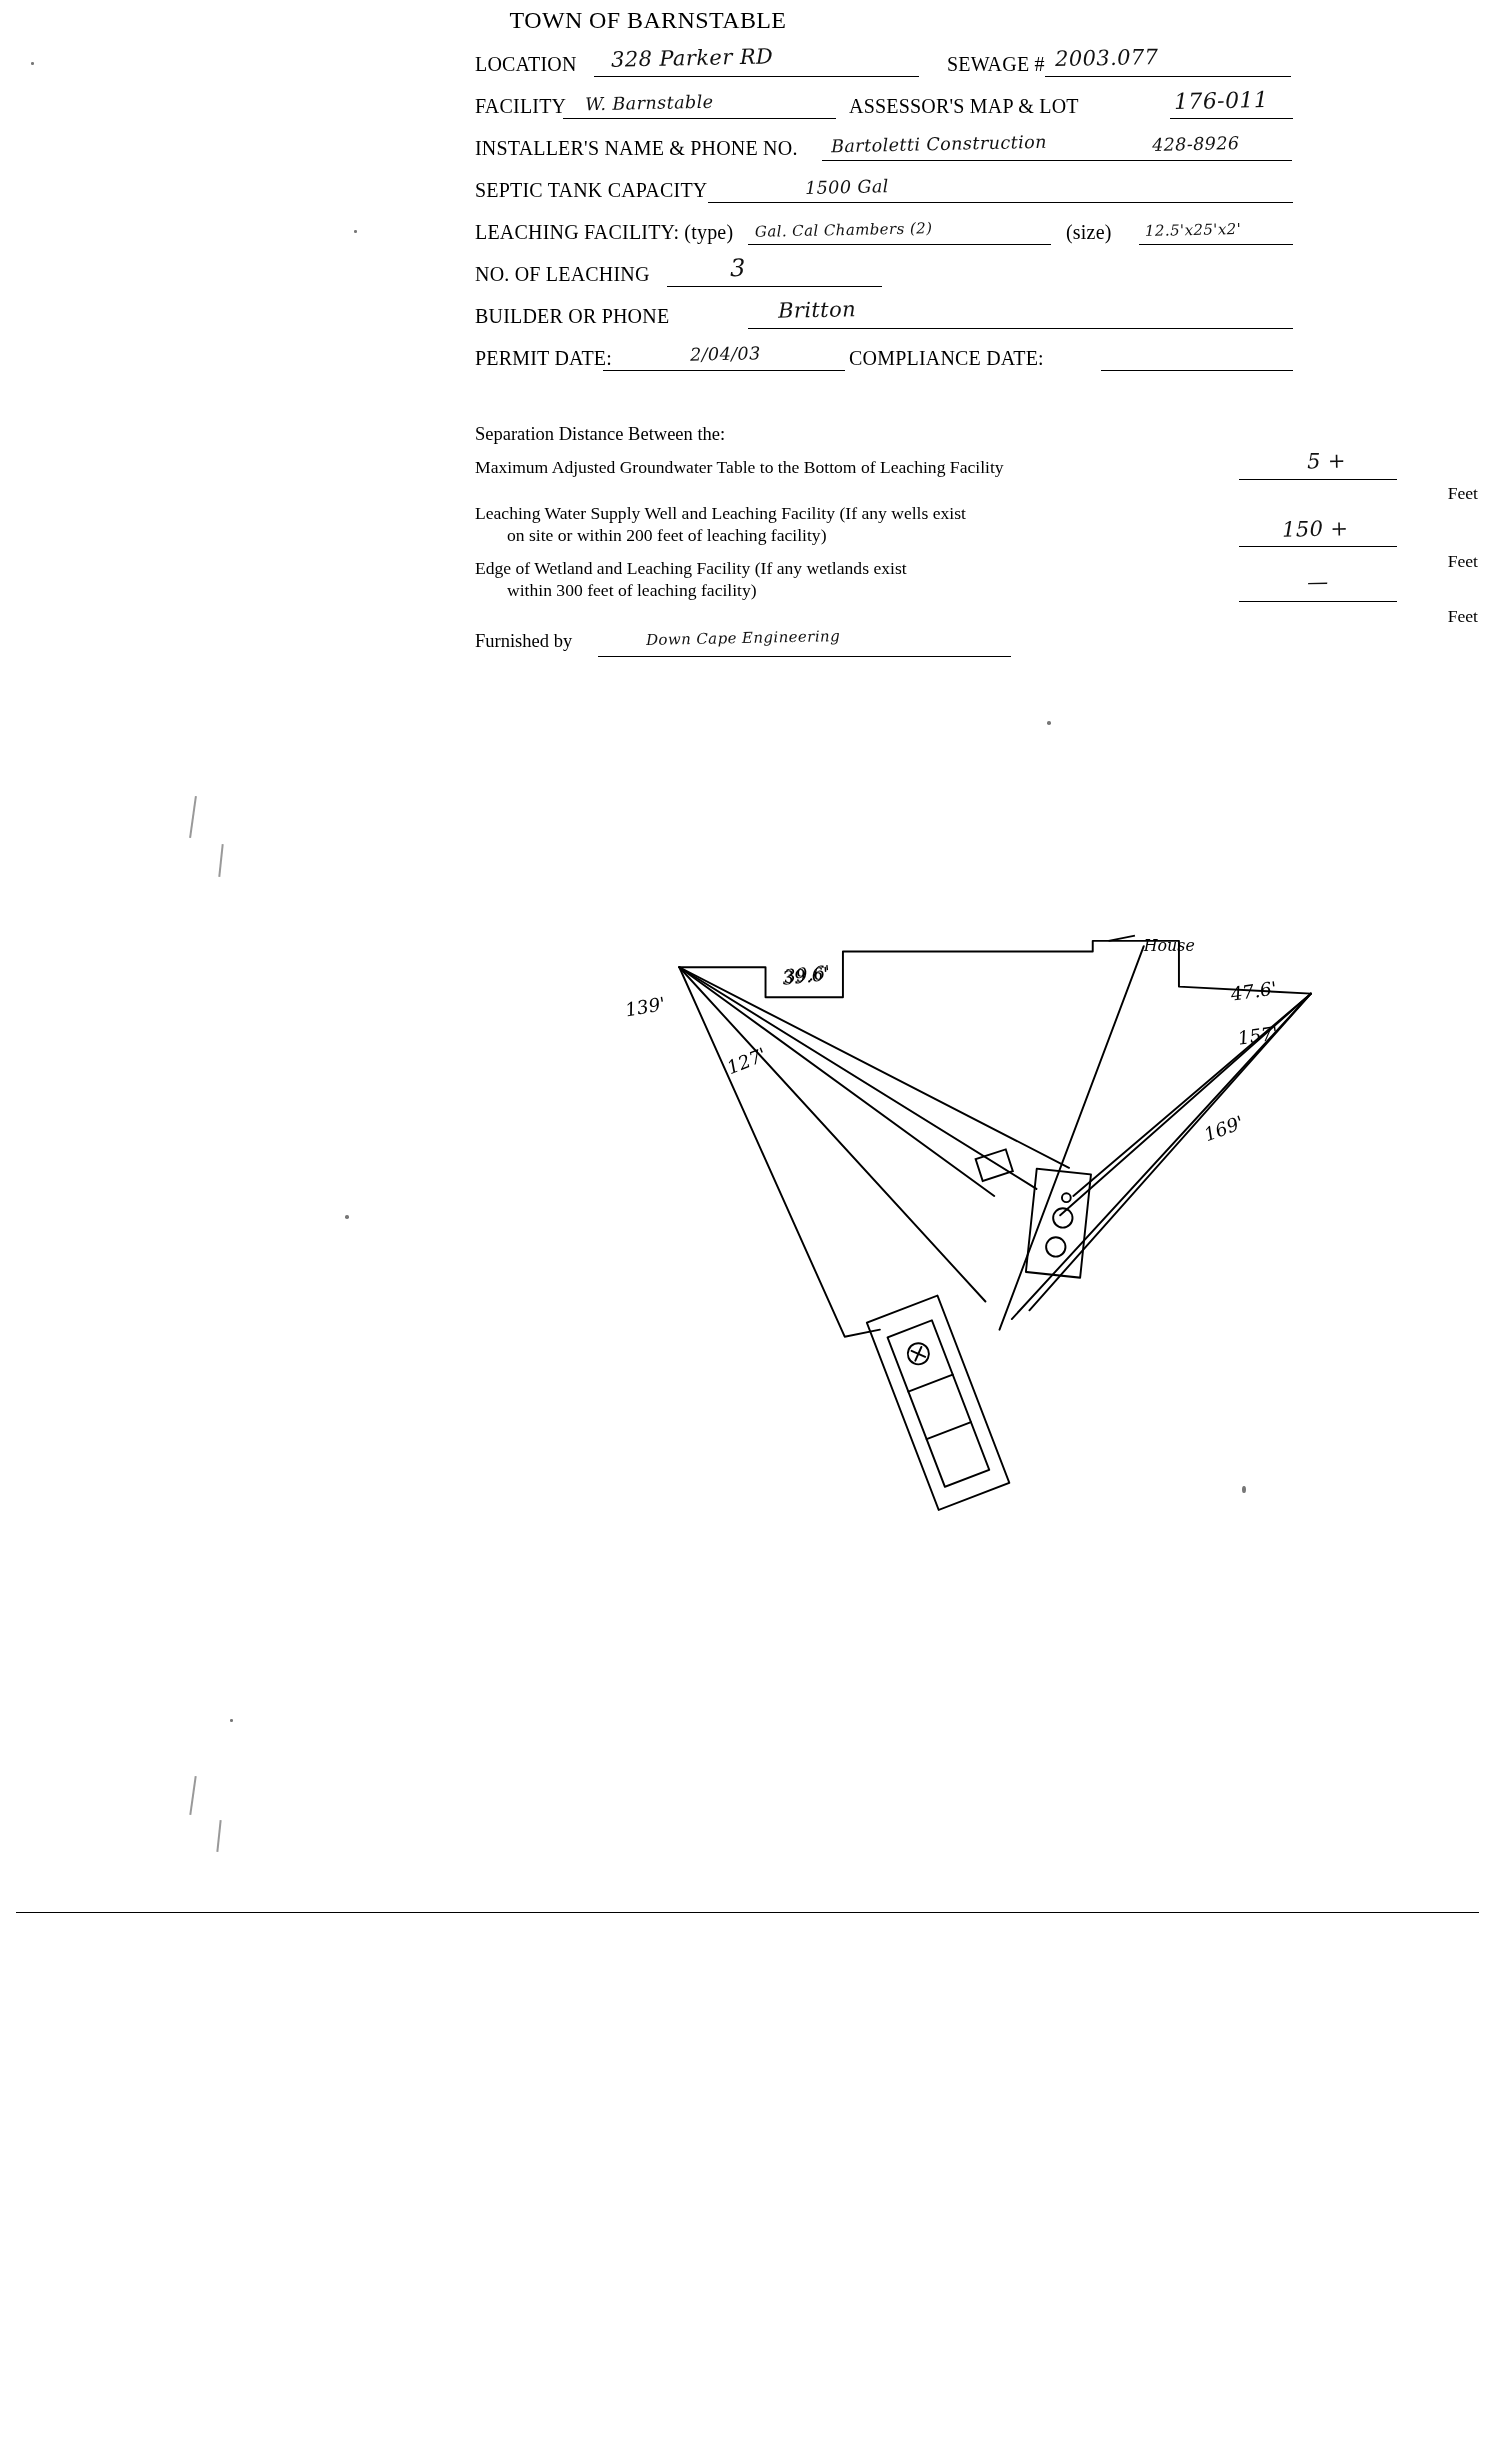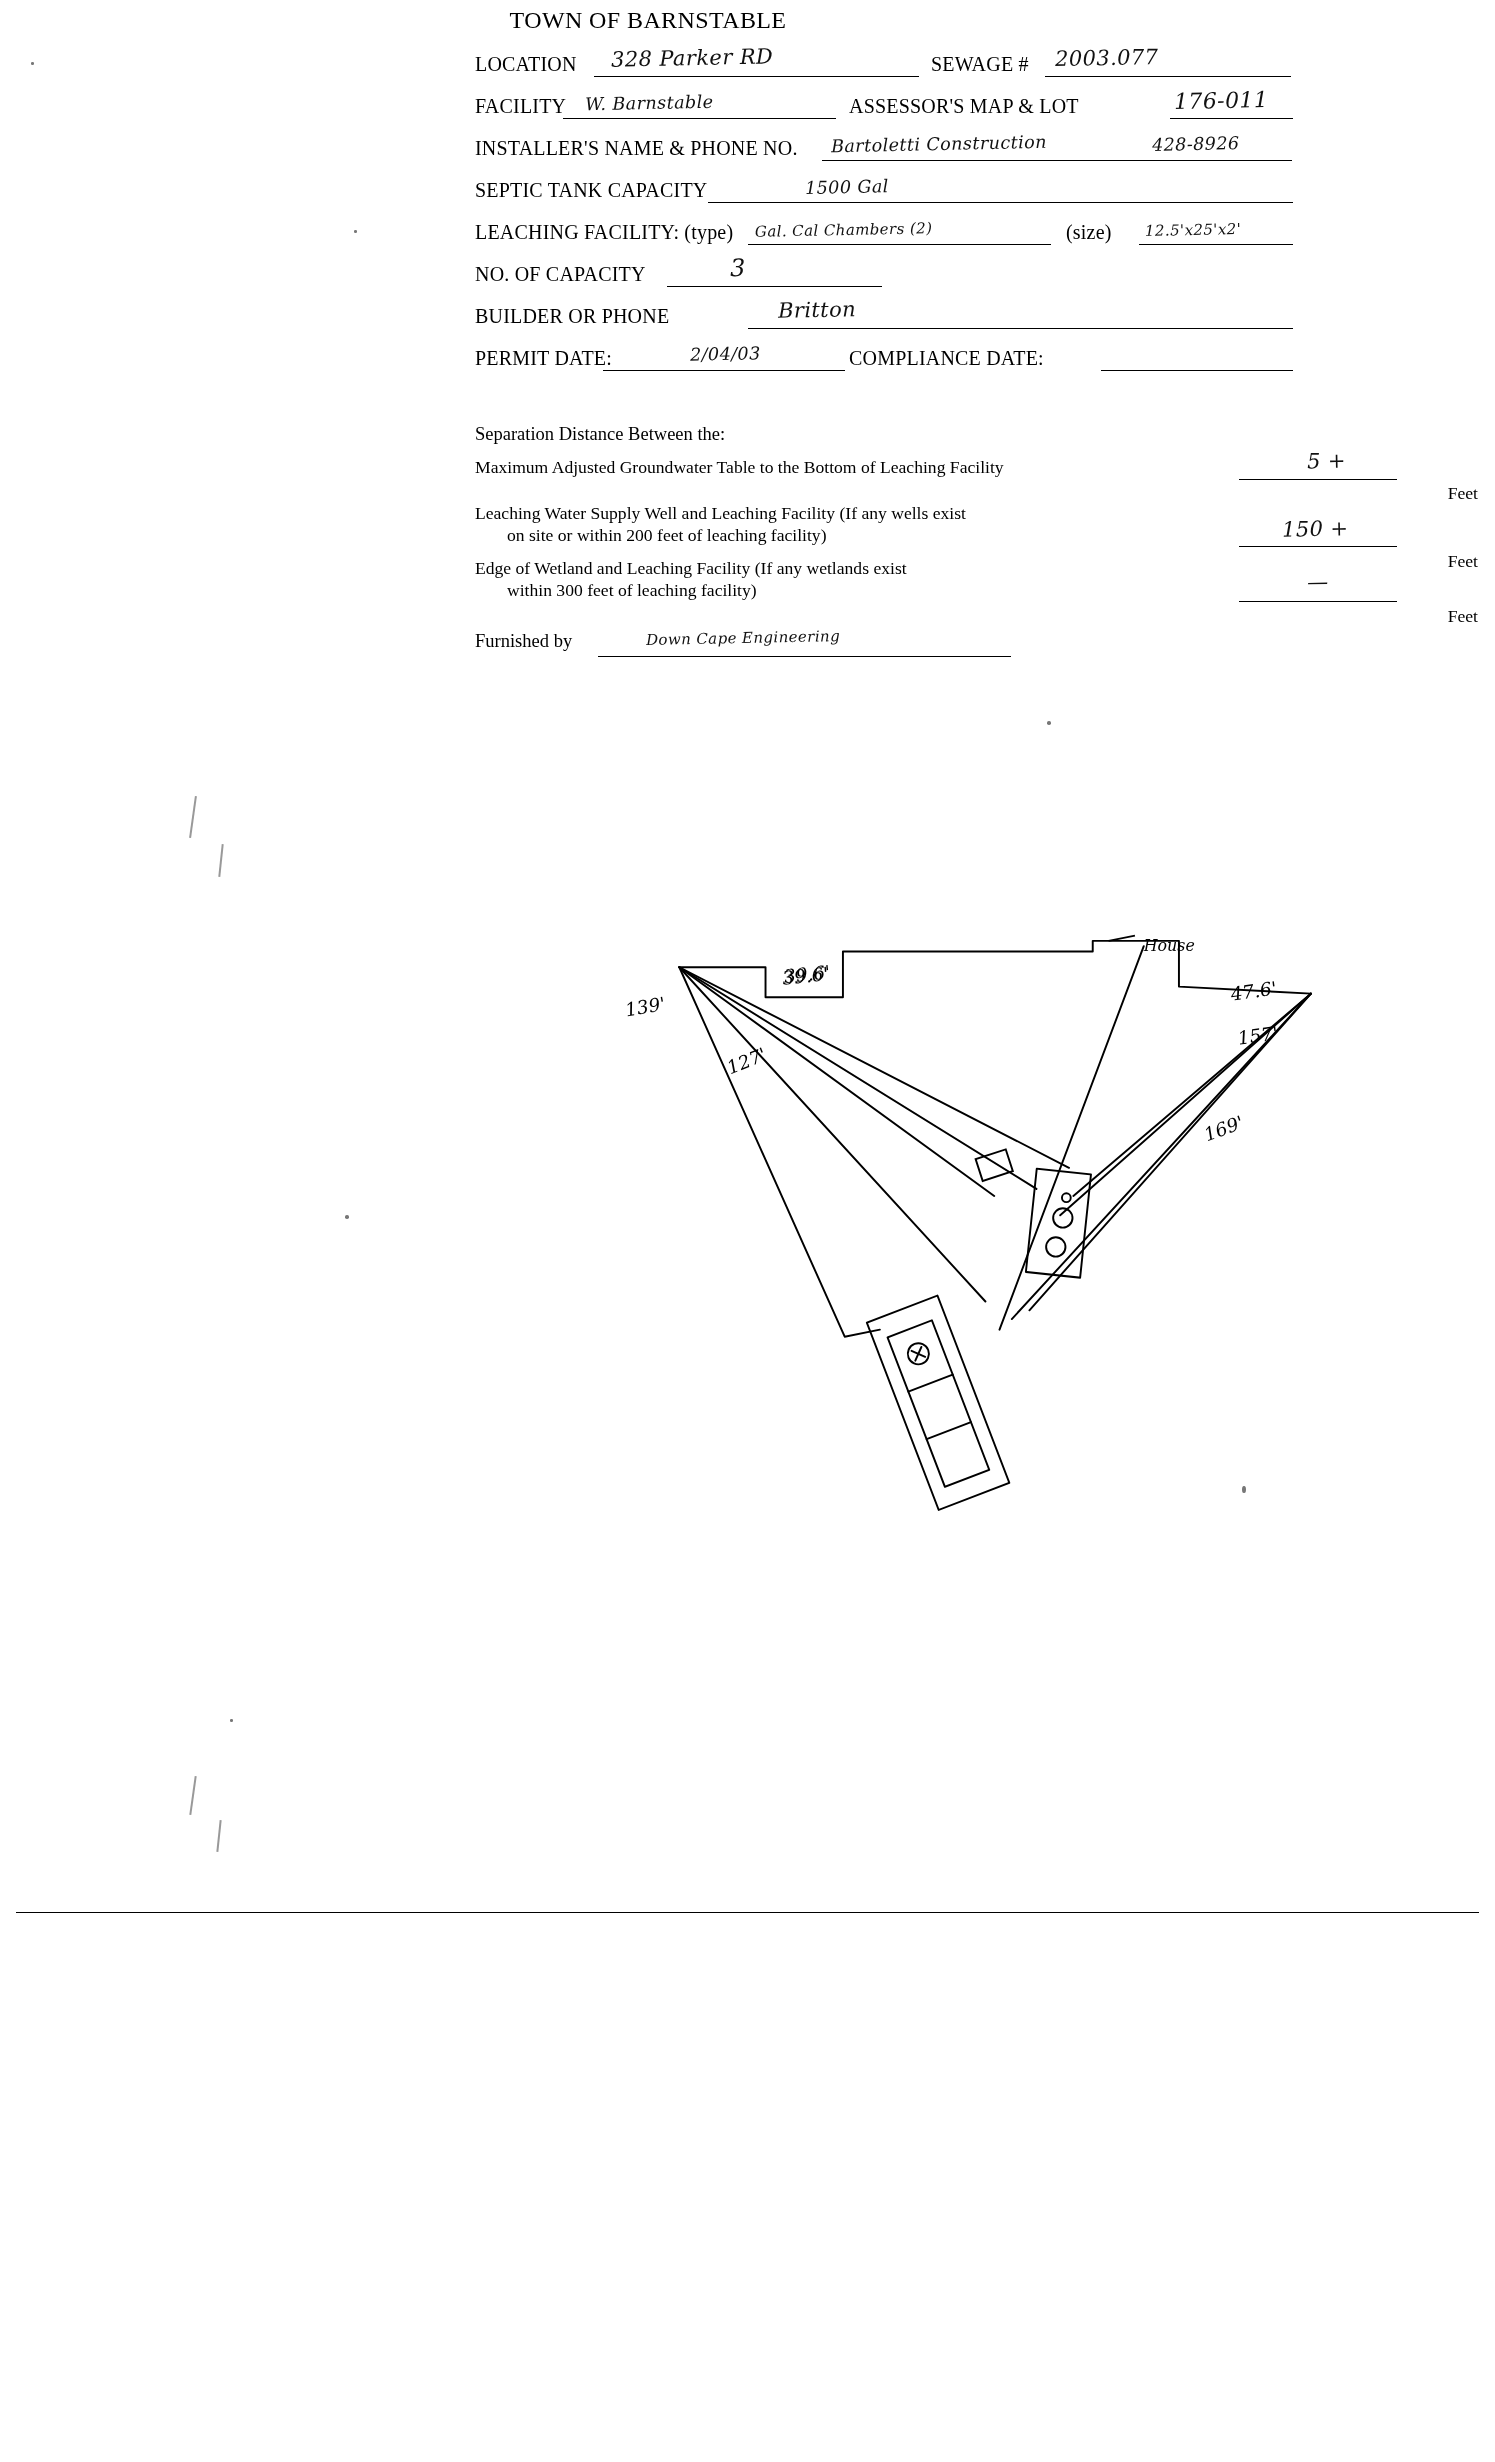--- a/index.html
+++ b/index.html
@@ -150,21 +150,21 @@
   <div class="doc-title">
     <span class="t">TOWN OF BARNSTABLE</span>
   </div>
 
   <div class="form">
 
     <div class="row">
       <span class="lbl" style="left:0;">LOCATION</span>
       <span class="rule" style="left:119px; width:325px;"></span>
       <span class="hand" style="left:136px; top:0px;">328 Parker RD</span>
-      <span class="lbl" style="left:456px;">SEWAGE #</span>
+      <span class="lbl" style="left:472px;">SEWAGE #</span>
       <span class="rule" style="left:570px; width:246px;"></span>
       <span class="hand" style="left:580px; top:0px;">2003.077</span>
     </div>
 
     <div class="row">
       <span class="lbl" style="left:0;">FACILITY</span>
       <span class="rule" style="left:88px; width:273px;"></span>
       <span class="hand sm" style="left:110px; top:5.3px;">W. Barnstable</span>
       <span class="lbl" style="left:374px;">ASSESSOR'S MAP &amp; LOT</span>
       <span class="rule" style="left:695px; width:123px;"></span>
@@ -187,21 +187,21 @@
     <div class="row">
       <span class="lbl" style="left:0;">LEACHING FACILITY: (type)</span>
       <span class="rule" style="left:273px; width:303px;"></span>
       <span class="hand xs" style="left:280px; top:7px;">Gal. Cal Chambers (2)</span>
       <span class="lbl" style="left:591px;">(size)</span>
       <span class="rule" style="left:664px; width:154px;"></span>
       <span class="hand xs" style="left:670px; top:7px;">12.5'x25'x2'</span>
     </div>
 
     <div class="row">
-      <span class="lbl" style="left:0;">NO. OF CAPACITY</span>
+      <span class="lbl" style="left:0;">NO. OF LEACHING</span>
       <span class="rule" style="left:192px; width:215px;"></span>
       <span class="hand" style="left:255px; top:-1.8px; font-size:24px;">3</span>
     </div>
 
     <div class="row">
       <span class="lbl" style="left:0;">BUILDER OR PHONE</span>
       <span class="rule" style="left:273px; width:545px;"></span>
       <span class="hand" style="left:303px; top:0px;">Britton</span>
     </div>
 

